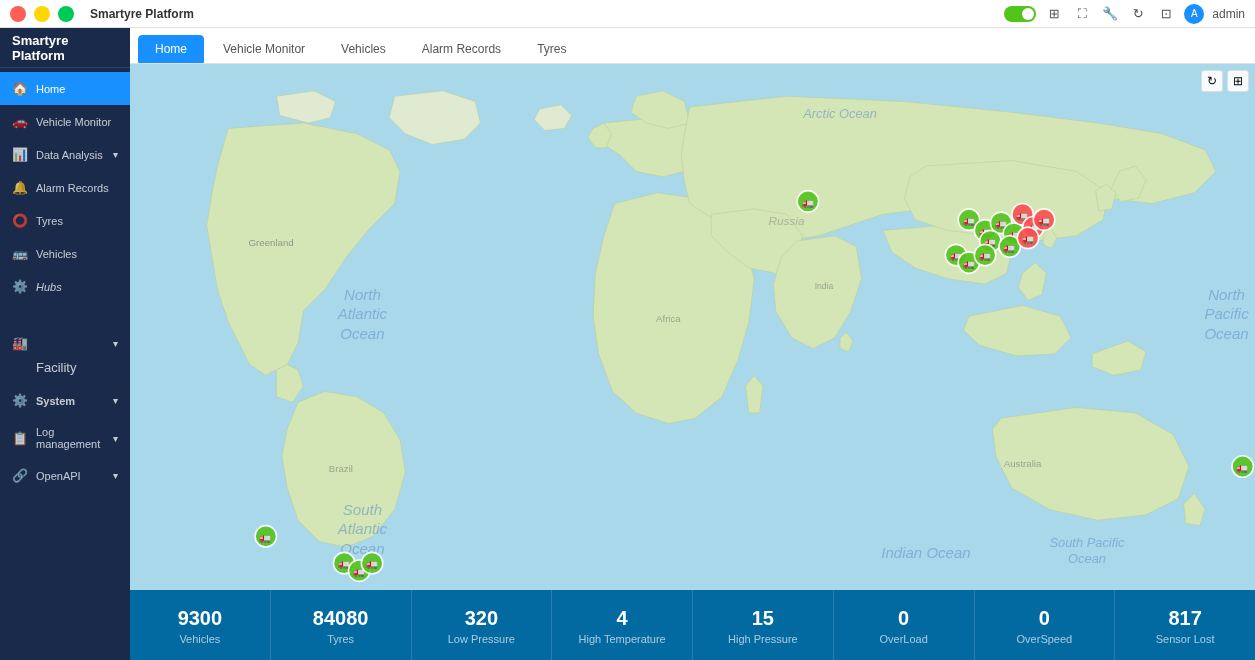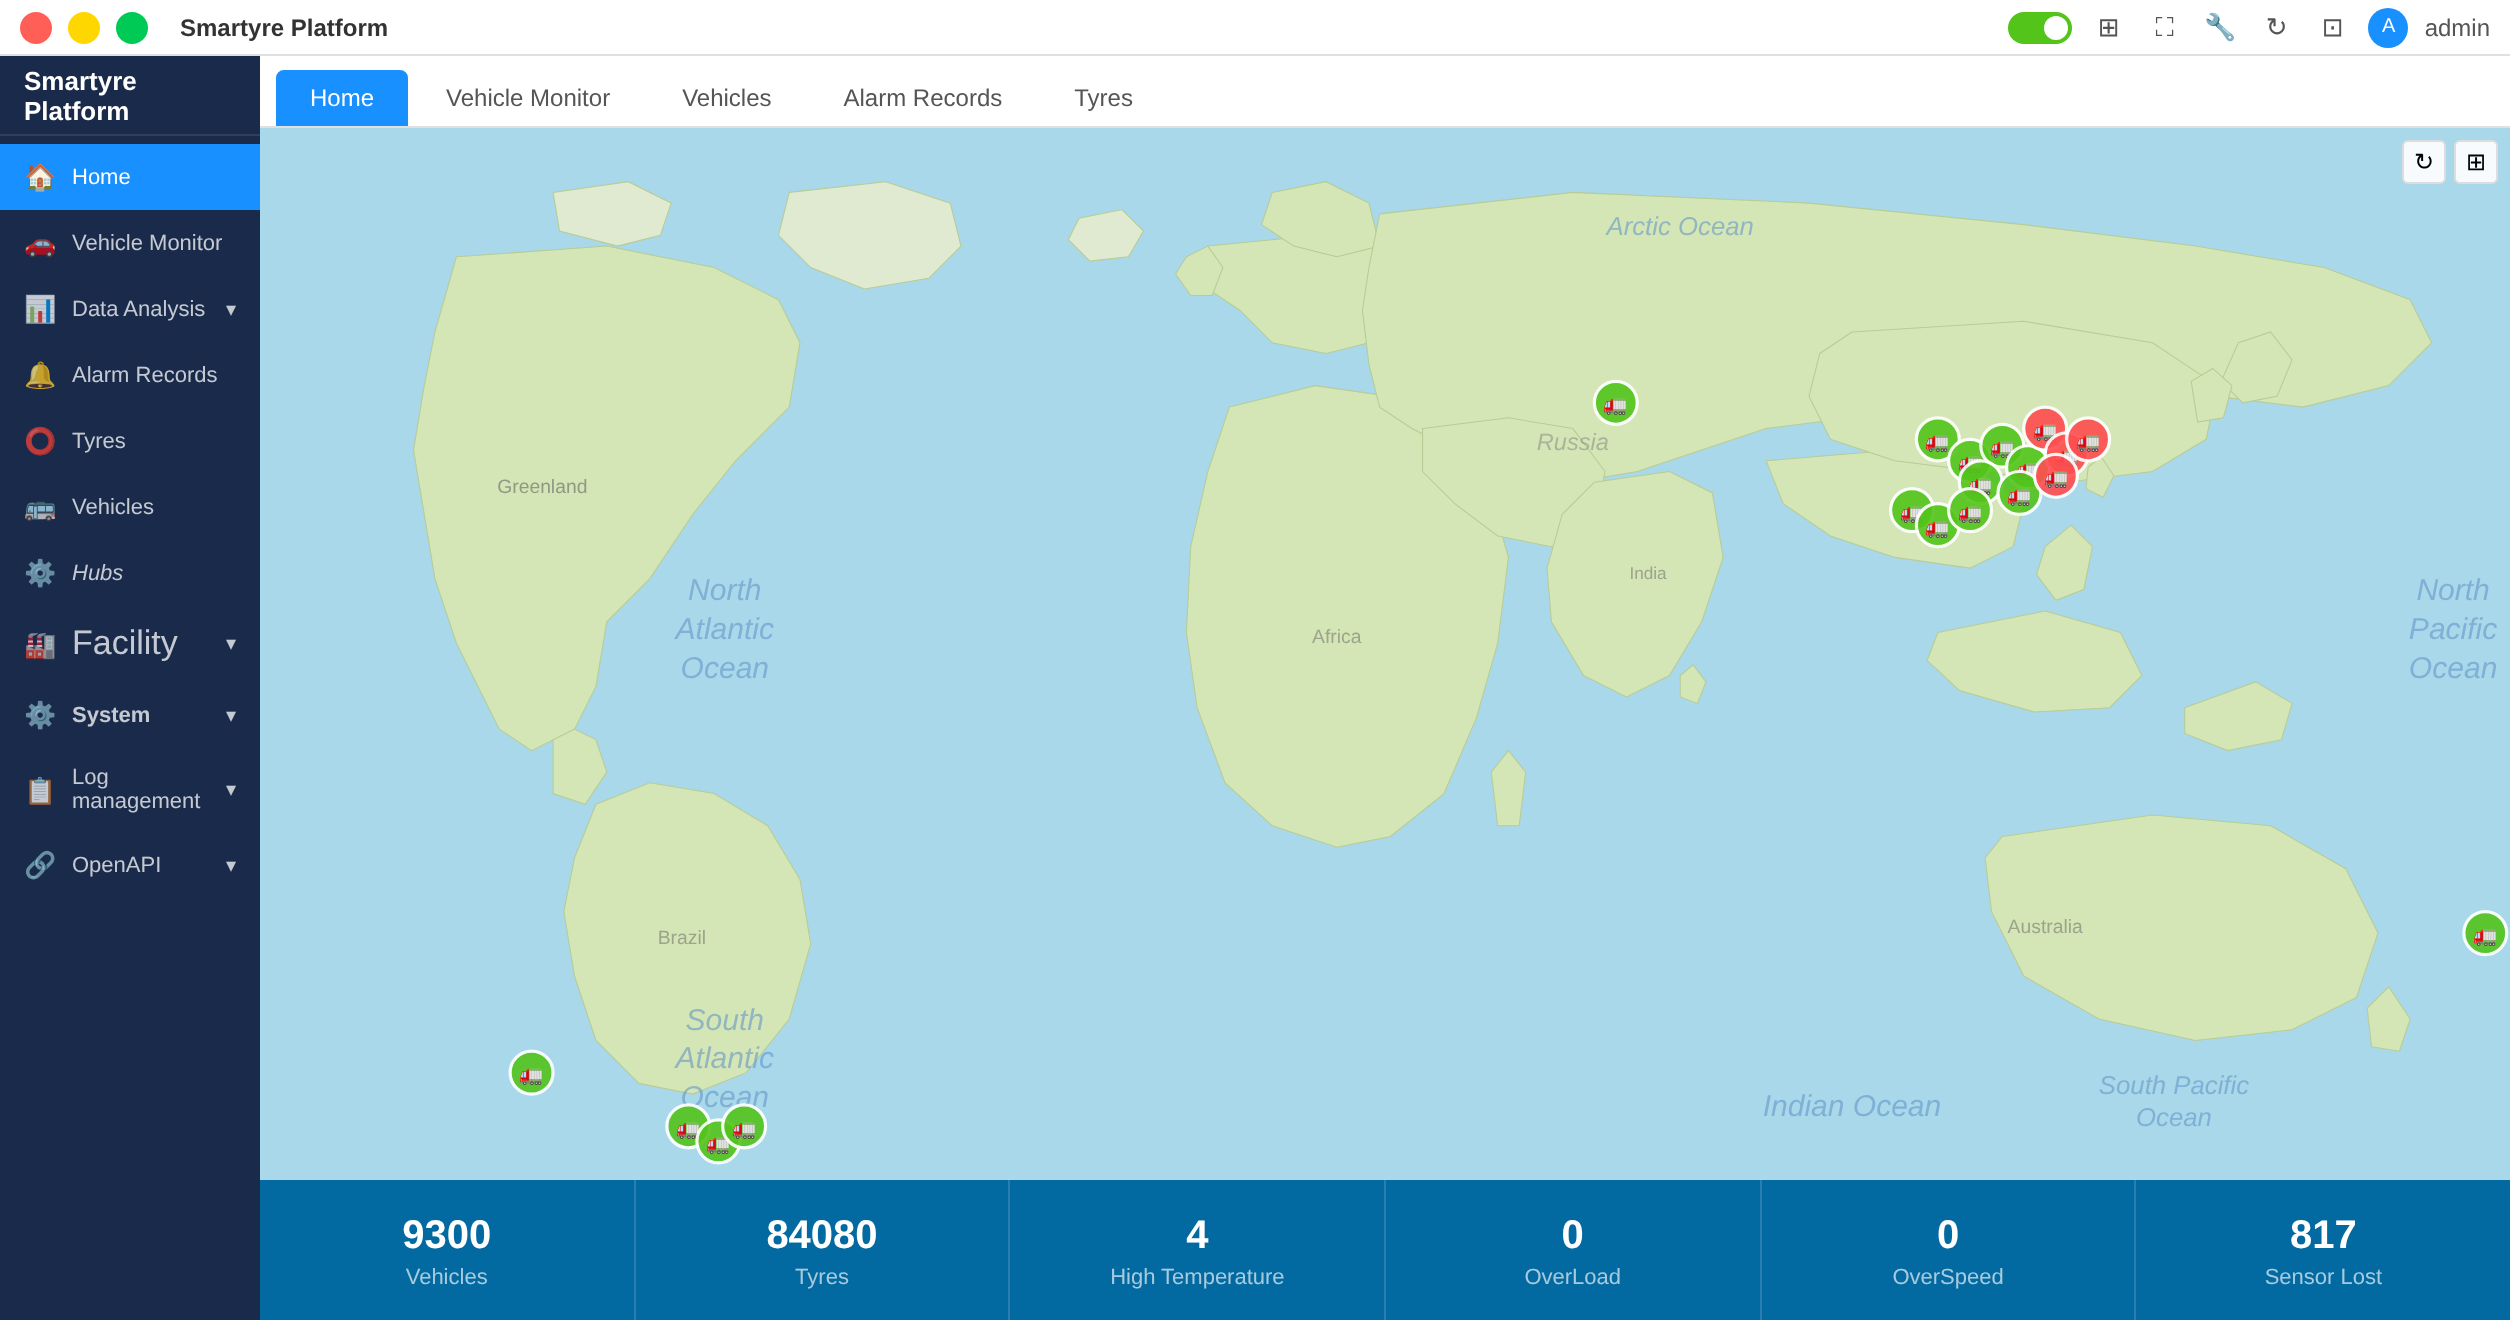--- a/index.html
+++ b/index.html
@@ -213,21 +213,21 @@
     <span style="font-size:11px;">Vehicles</span>
 
   </div>
         <div class="nav-item">
     <span class="nav-icon">⚙️</span>
     <span style="font-size:11px;font-style:italic;">Hubs</span>
 
   </div>
         <div class="nav-item">
     <span class="nav-icon">🏭</span>
-    <span style="font-size:17px;">Facility</span>
+    <span style="font-size:13px;margin-top:48px;">Facility</span>
     <span class="nav-item-expand">▾</span>
   </div>
         <div class="nav-item">
     <span class="nav-icon">⚙️</span>
     <span style="font-size:11px;font-weight:bold;">System</span>
     <span class="nav-item-expand">▾</span>
   </div>
         <div class="nav-item">
     <span class="nav-icon">📋</span>
     <span style="font-size:11px;">Log management</span>
@@ -423,24 +423,32 @@
     <div class="stats-bar">
     <div class="stat-item">
     <div class="stat-value">9300</div>
     <div class="stat-label">Vehicles</div>
   </div>
         <div class="stat-item">
     <div class="stat-value">84080</div>
     <div class="stat-label">Tyres</div>
   </div>
         <div class="stat-item">
+    <div class="stat-value">320</div>
+    <div class="stat-label">Low Pressure</div>
+  </div>
+        <div class="stat-item">
     <div class="stat-value">4</div>
     <div class="stat-label">High Temperature</div>
   </div>
         <div class="stat-item">
+    <div class="stat-value">15</div>
+    <div class="stat-label">High Pressure</div>
+  </div>
+        <div class="stat-item">
     <div class="stat-value">0</div>
     <div class="stat-label">OverLoad</div>
   </div>
         <div class="stat-item">
     <div class="stat-value">0</div>
     <div class="stat-label">OverSpeed</div>
   </div>
         <div class="stat-item">
     <div class="stat-value">817</div>
     <div class="stat-label">Sensor Lost</div>

